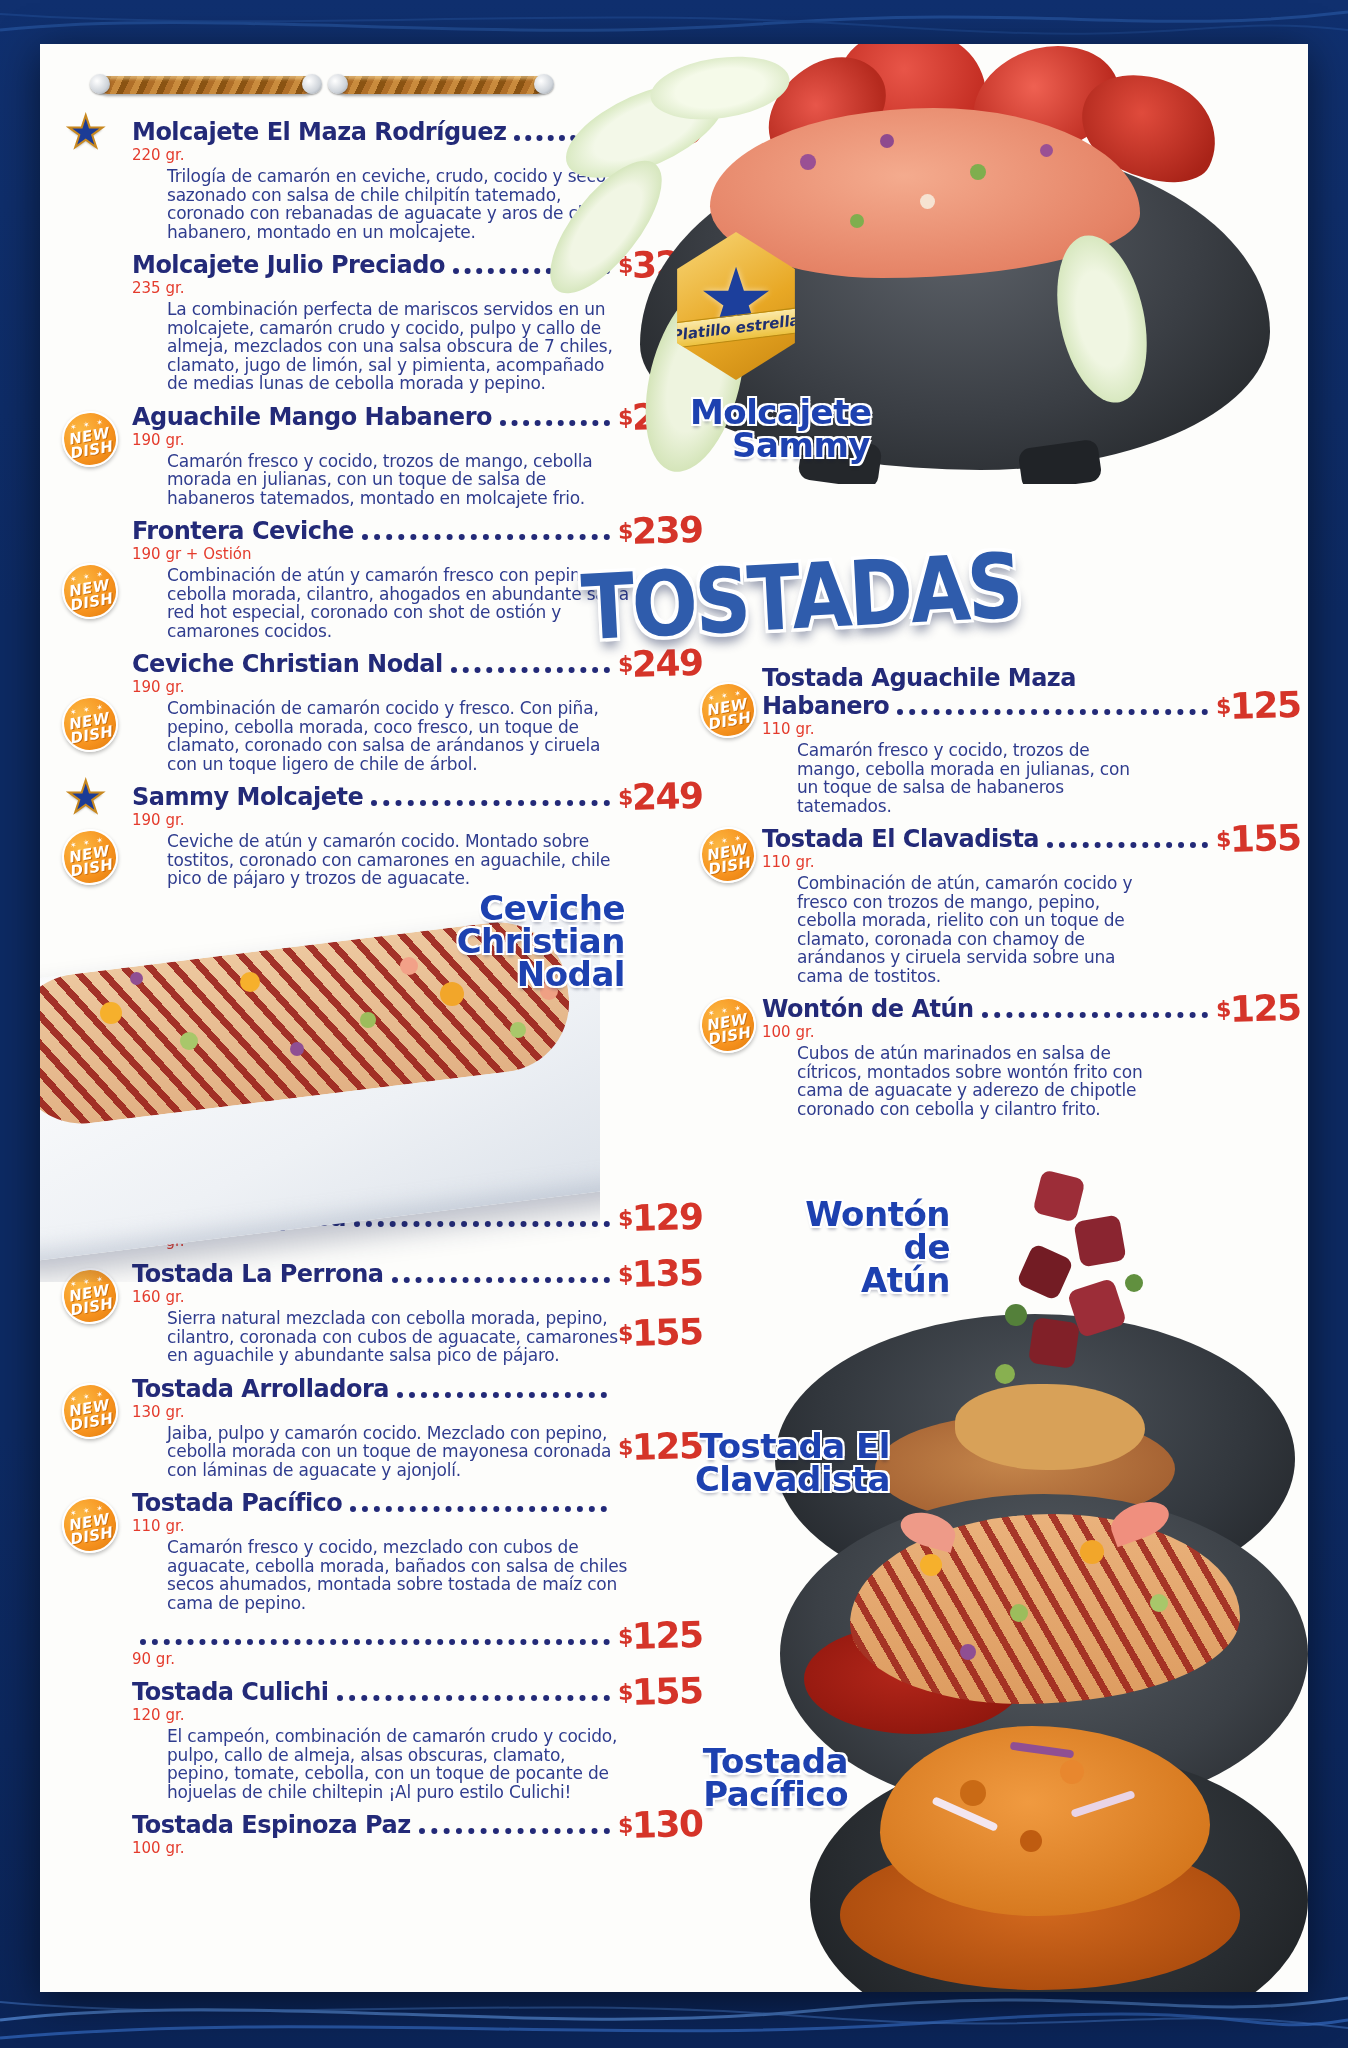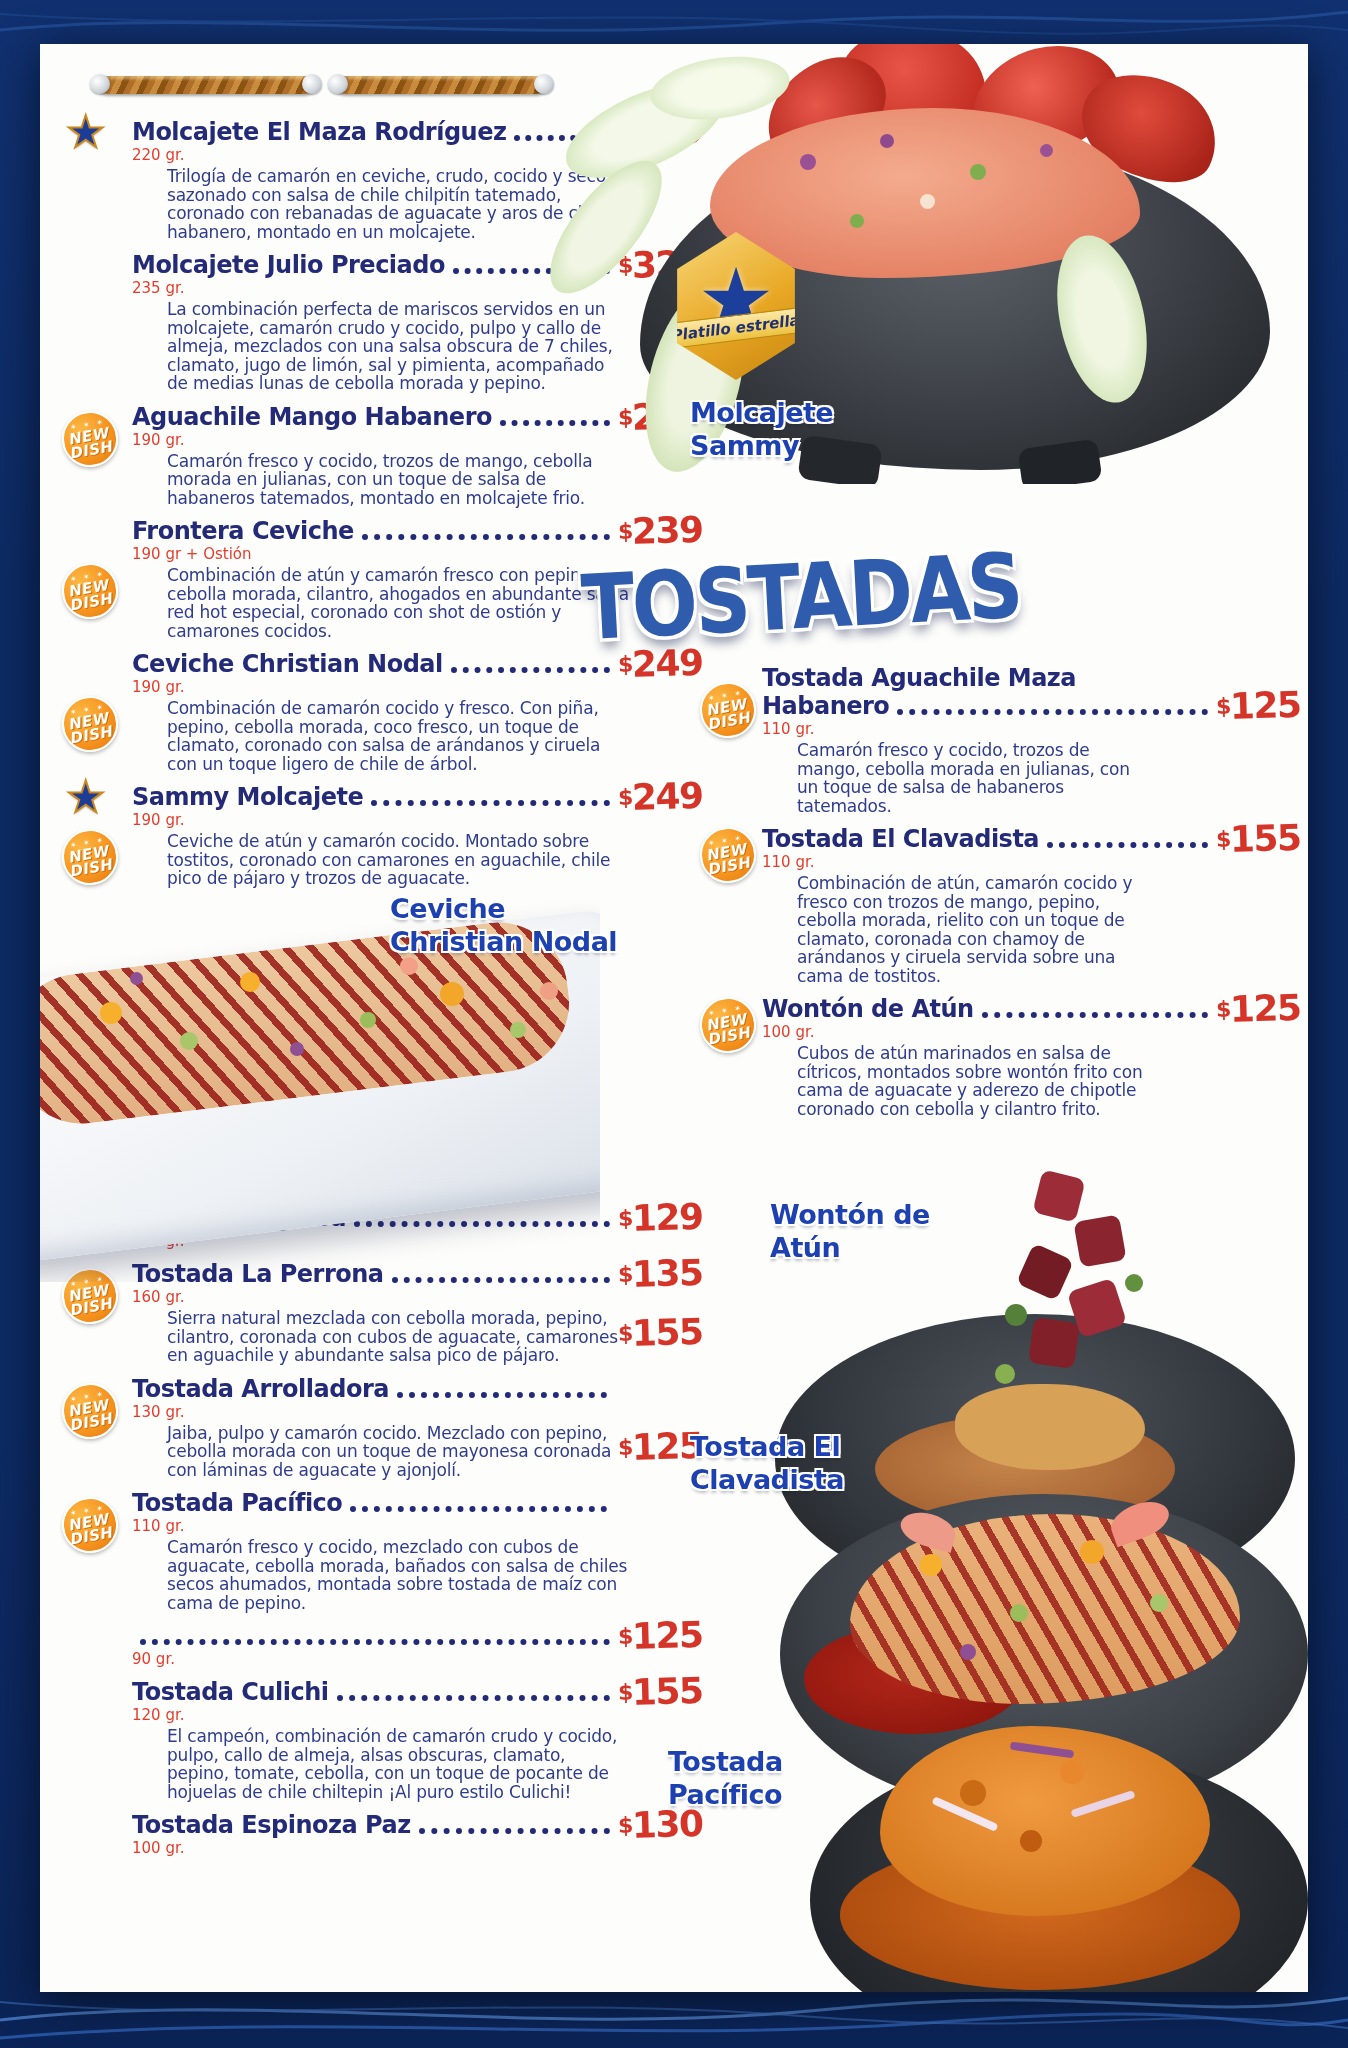--- a/index.html
+++ b/index.html
@@ -34,22 +34,22 @@
     -webkit-text-stroke:2px #c8881f;text-shadow:0 2px 2px rgba(0,0,0,.25);}
   .nd{position:absolute;left:-70px;top:8px;width:56px;height:56px;border-radius:50%;
     background:radial-gradient(circle at 35% 30%,#fcb843,#f6921e 60%,#e07a0c);
     display:flex;flex-direction:column;align-items:center;justify-content:center;
     transform:rotate(-10deg);box-shadow:0 2px 4px rgba(0,0,0,.25);border:2px solid #fff;}
   .nd .s{font-size:8px;color:#fff;line-height:8px;letter-spacing:2px;font-style:normal;}
   .nd b{color:#fff;font-style:italic;font-size:15px;line-height:14px;letter-spacing:.5px;
     text-shadow:1px 1px 0 #c86a08;}
   .nd.low{top:46px;}
   
-  .plabel{position:absolute;z-index:6;text-align:left;color:var(--photo_label_blue,#1d41b0);font-weight:bold;
-    font-size:27px;line-height:33px;letter-spacing:-.5px;
+  .plabel{position:absolute;z-index:6;text-align:right;color:var(--photo_label_blue,#1d41b0);font-weight:bold;
+    font-size:34px;line-height:33px;letter-spacing:-.5px;
     text-shadow:-2px -2px 0 #fff,2px -2px 0 #fff,-2px 2px 0 #fff,2px 2px 0 #fff,0 4px 3px rgba(10,20,60,.25);}
   
   #tostadas-title{position:absolute;left:535px;top:508px;width:440px;z-index:6;
     color:var(--tostadas_blue,#2f5cac);font-weight:bold;font-size:80px;line-height:92px;letter-spacing:-3px;
     transform:rotate(-3deg) scale(.97,1.12);
     text-shadow:-3px -3px 0 #fff,3px -3px 0 #fff,-3px 3px 0 #fff,3px 3px 0 #fff,0 8px 10px rgba(10,25,70,.45);}
   
   #star-badge{position:absolute;left:632px;top:188px;width:128px;height:148px;z-index:6;
     clip-path:polygon(50% 0,96% 25%,96% 75%,50% 100%,4% 75%,4% 25%);
     background:linear-gradient(150deg,#f8d87a,#e8a825 55%,#c9860f);

